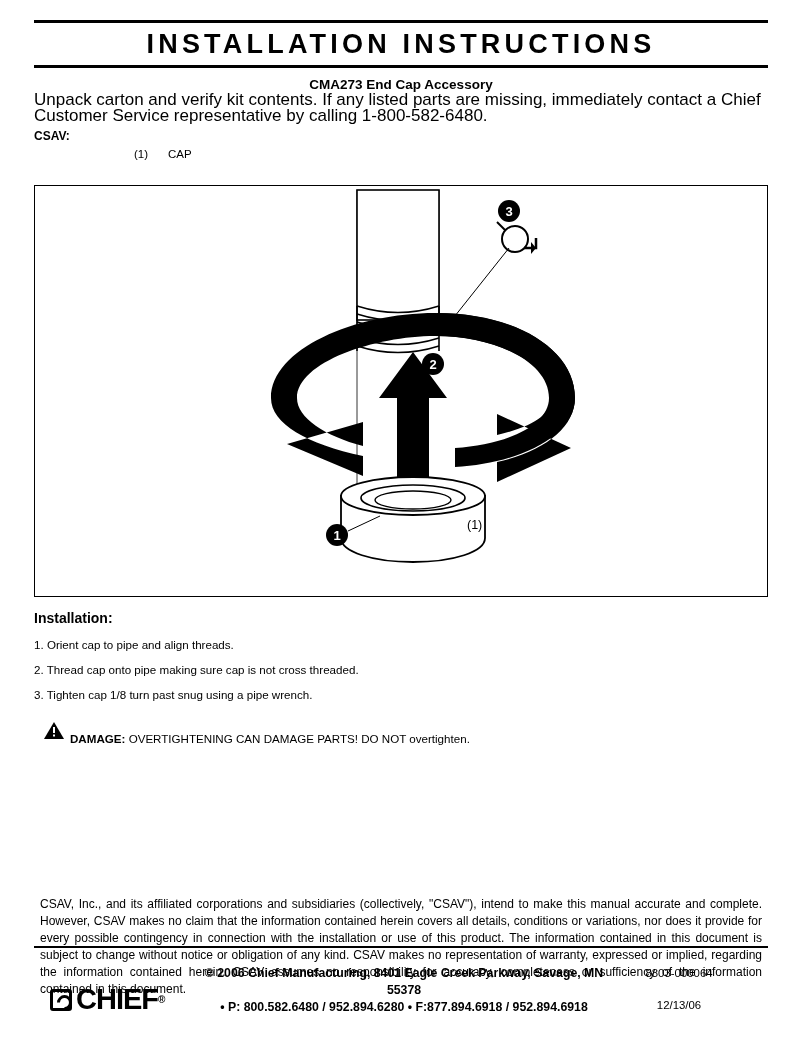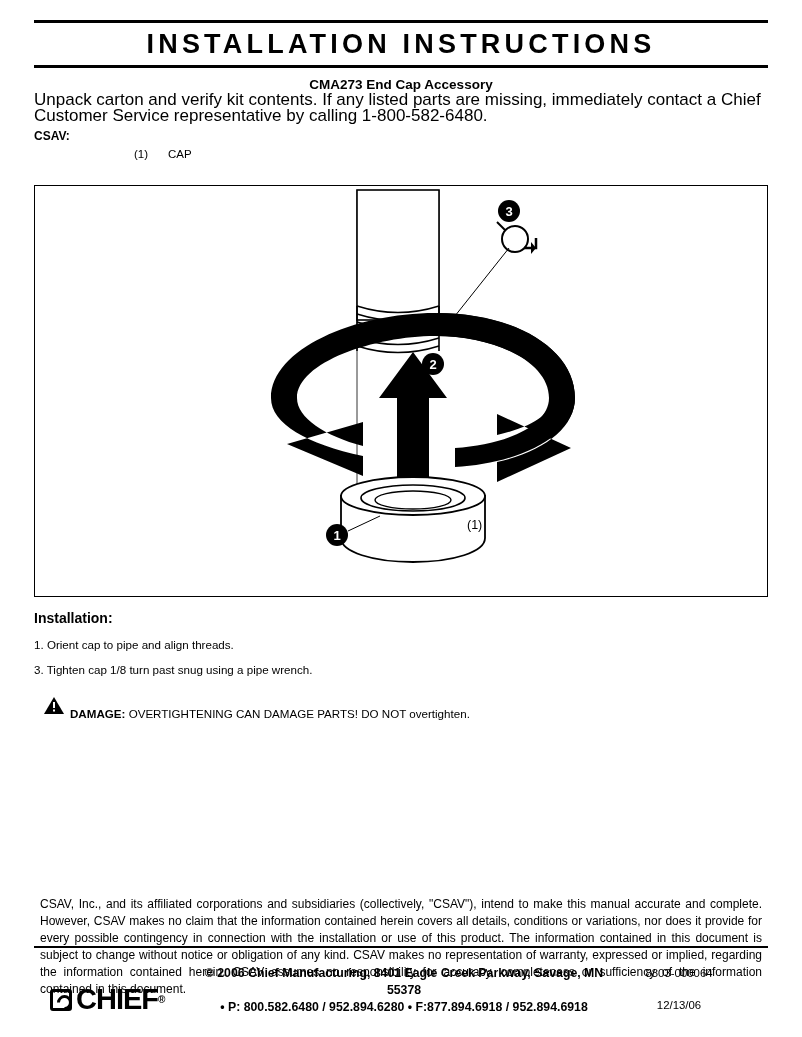--- a/index.html
+++ b/index.html
@@ -284,20 +284,21 @@
         <text x="474" y="30" fill="#ffffff" font-size="13" font-family="Liberation Sans, sans-serif" font-weight="bold" text-anchor="middle">3</text>
       </g>
 
       <text x="432" y="343" font-size="12.5" font-family="Liberation Sans, sans-serif">(1)</text>
 
     </svg>
   </div>
 
   <div class="install-head">Installation:</div>
   <div class="step">1. Orient cap to pipe and align threads.</div>
+  <div class="step">2. Thread cap onto pipe making sure cap is not cross threaded.</div>
   <div class="step">3. Tighten cap 1/8 turn past snug using a pipe wrench.</div>
 
   <div class="caution-row">
     <div class="caution-icon">
       <svg width="20" height="17" viewBox="0 0 20 17">
         <path d="M10 0 L20 17 L0 17 Z" fill="#000"></path>
         <rect x="9" y="5" width="2" height="6" fill="#fff"></rect>
         <rect x="9" y="12.5" width="2" height="2" fill="#fff"></rect>
       </svg>
     </div>

